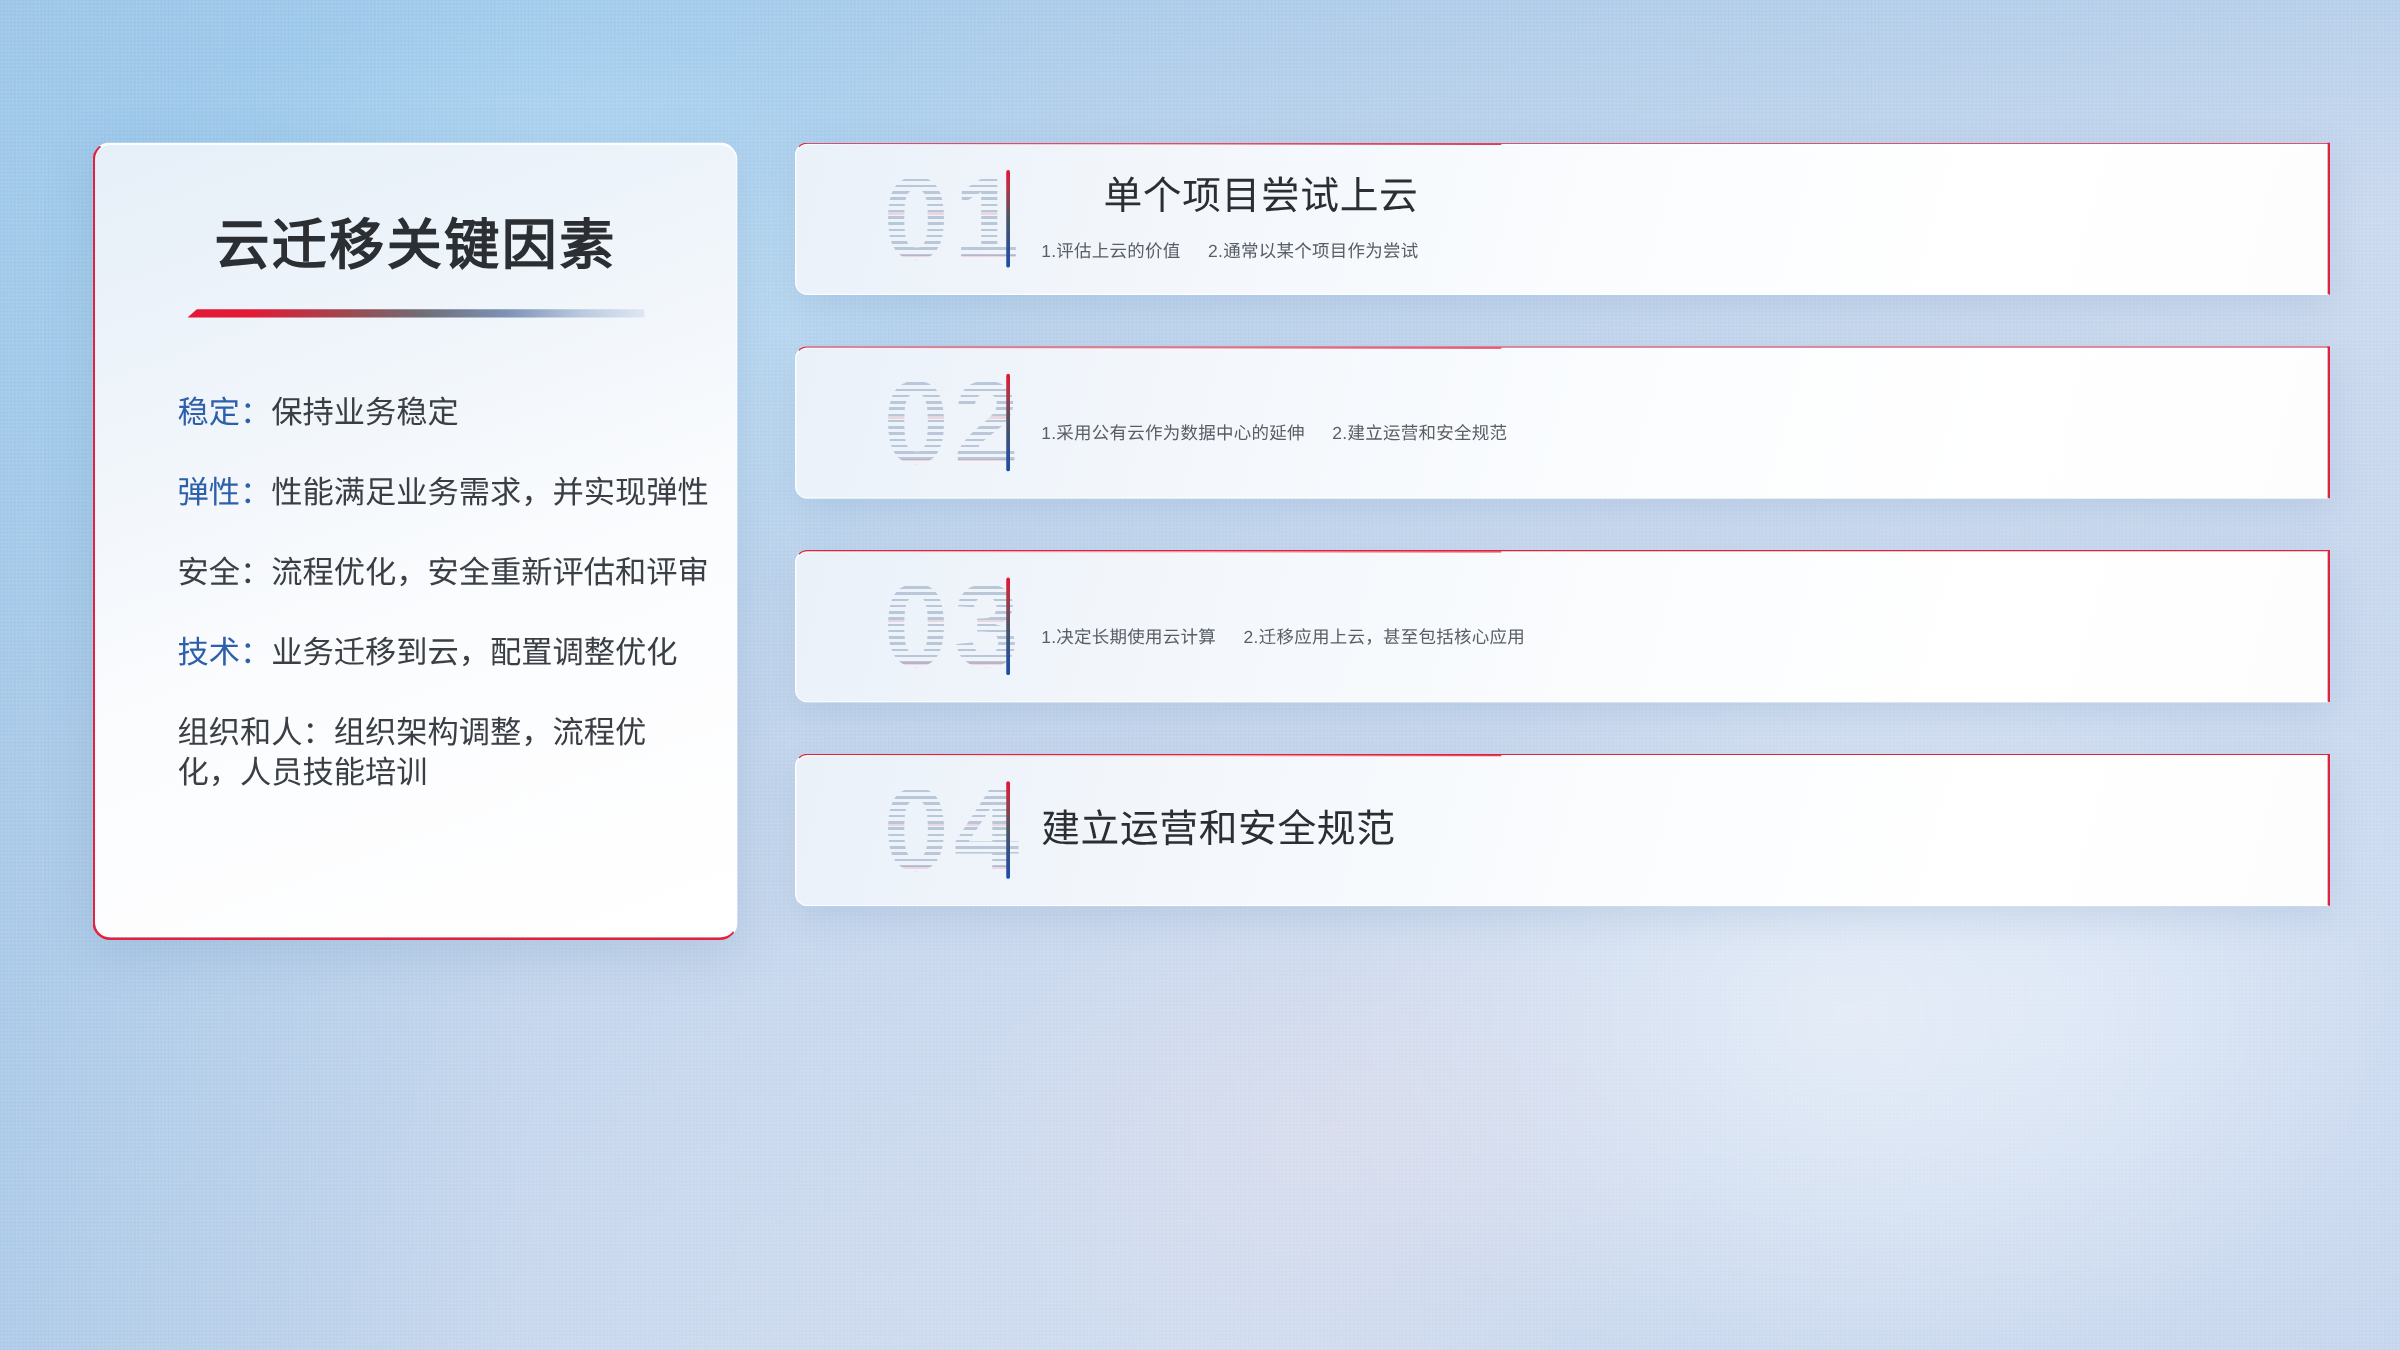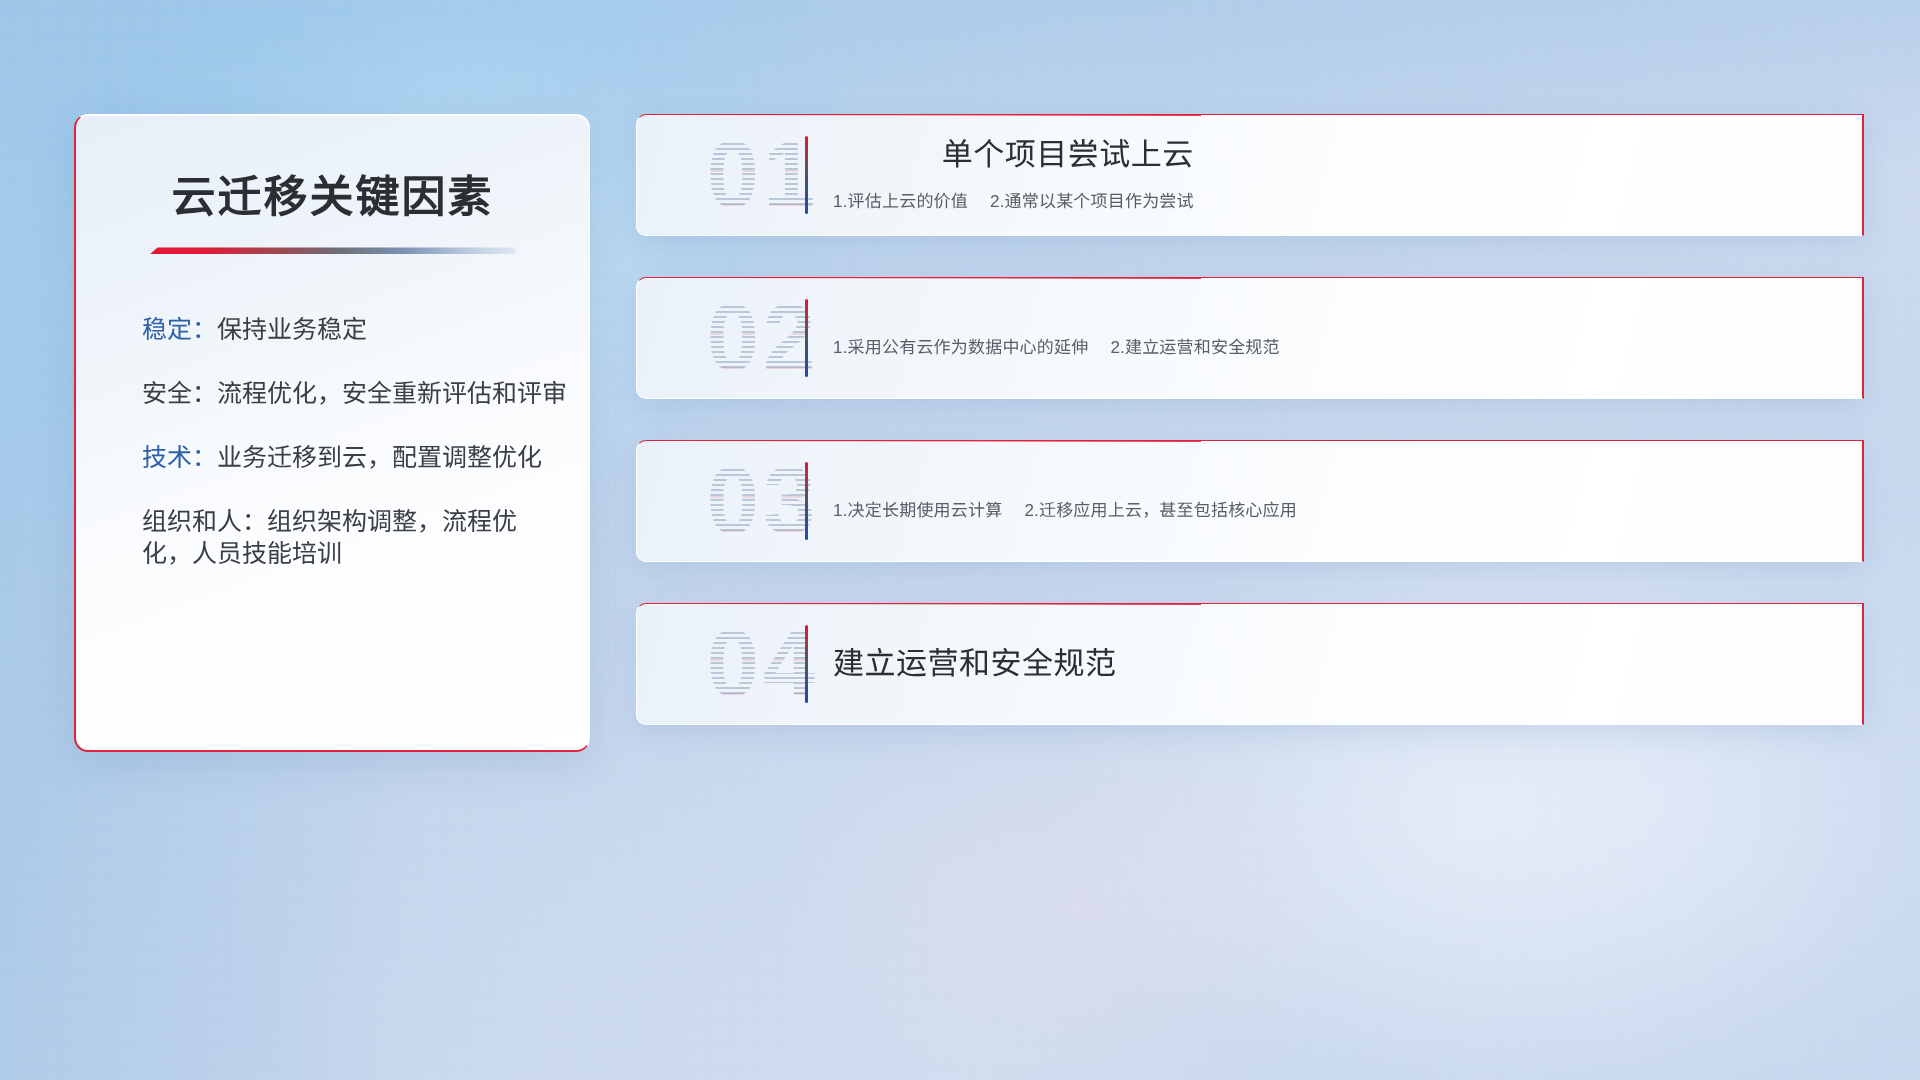--- a/index.html
+++ b/index.html
@@ -127,21 +127,21 @@
     width:3px; height:78px; border-radius:2px;
     background:linear-gradient(to bottom, #e8132f 0%, #b23246 18%, #4e5560 48%, #2f4f8e 78%, #1b4fa8 100%);
   }
 
   .step-body { position:absolute; left:196px; top:50%; transform:translateY(-50%); }
   .step-title {
     font-size:31px; font-weight:normal; color:#2b2f33;
     letter-spacing:.5px; line-height:1.1;
   }
   .step-sub {
-    margin-top:15px; font-size:17px; color:#585e66; letter-spacing:.2px;
+    margin-top:15px; font-size:14px; color:#585e66; letter-spacing:.2px;
   }
   .step-sub .gap { display:inline-block; width:22px; }
 </style>
 </head>
 <body>
 
 <div id="bg-layer">
   <div class="bg-base"></div>
   <div class="bg-sheen-a"></div>
   <div class="bg-sheen-b"></div>
@@ -152,20 +152,21 @@
 
 <div id="stage">
 
   <section id="left-card">
     <div id="left-card-inner">
       <h1 id="panel-title">云迁移关键因素</h1>
       <div id="title-rule"></div>
       <div id="factor-list">
 
       <div class="factor-row"><span class="factor-key accent">稳定：</span><span class="factor-val">保持业务稳定</span></div>
+          <div class="factor-row"><span class="factor-key accent">弹性：</span><span class="factor-val">性能满足业务需求，并实现弹性</span></div>
           <div class="factor-row"><span class="factor-key">安全：</span><span class="factor-val">流程优化，安全重新评估和评审</span></div>
           <div class="factor-row"><span class="factor-key accent">技术：</span><span class="factor-val">业务迁移到云，配置调整优化</span></div>
           <div class="factor-row wrapped"><span class="factor-key">组织和人：</span><span class="factor-val">组织架构调整，流程优化，人员技能培训</span></div>
         </div>
     </div>
   </section>
 
   <section id="steps">
 
   <article class="step-card">

